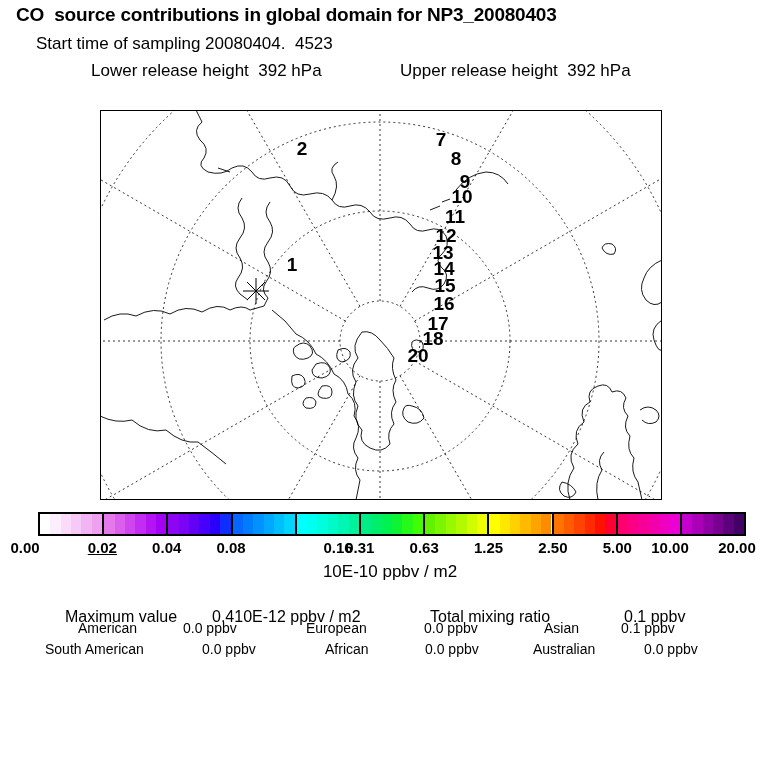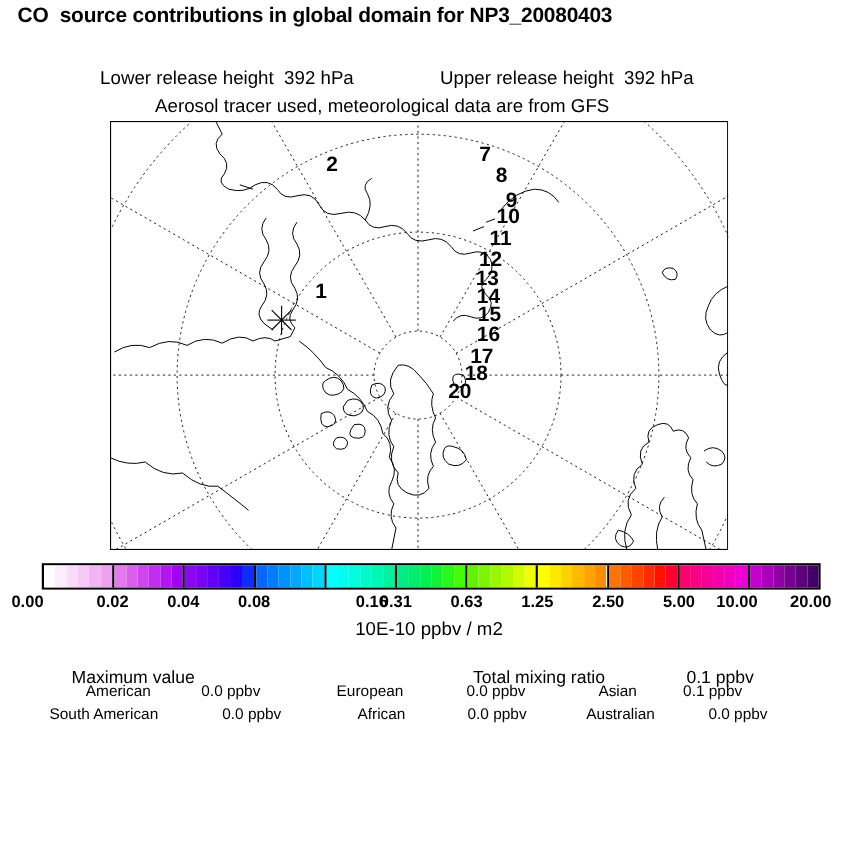--- a/index.html
+++ b/index.html
@@ -19,23 +19,23 @@
   .cb-cell{flex:1 1 0;}
   #map{position:absolute;left:100px;top:110px;}
   svg text{font-family:"Liberation Sans","DejaVu Sans",sans-serif;}
 </style>
 </head>
 <body>
 
 <div class="fig">
 
   <div class="abs title" style="left:16px;top:4px;">CO  source contributions in global domain for NP3_20080403</div>
+  <div class="abs h2" style="left:36px;top:34px;">Start time of sampling 20080404.  4523</div>
   <div class="abs h2" style="left:91px;top:61px;">Lower release height  392 hPa</div>
   <div class="abs h2" style="left:400px;top:61px;">Upper release height  392 hPa</div>
-  <div class="abs h2" style="left:141px;top:87px;">Aerosol tracer used, meteorological data are from GFS</div>
 
   <svg id="map" width="562" height="390" viewBox="0 0 562 390">
     <defs>
         <clipPath id="mapclip">
           <rect x="0" y="0" width="562" height="390"></rect>
         </clipPath>
       </defs>
     <g clip-path="url(#mapclip)">
       <g id="graticule">
           <circle cx="280" cy="231" r="40" fill="none" stroke="#000" stroke-width="0.8" stroke-dasharray="2,3"></circle>
@@ -195,35 +195,36 @@
         <div class="cb-cell" style="background: rgb(196, 0, 207);"></div>
         <div class="cb-cell" style="background: rgb(171, 0, 186);"></div>
         <div class="cb-cell" style="background: rgb(145, 0, 165);"></div>
         <div class="cb-cell" style="background: rgb(119, 0, 144);"></div>
         <div class="cb-cell" style="background: rgb(93, 0, 123);"></div>
         <div class="cb-cell" style="background: rgb(67, 0, 102);"></div>
       </div>
     </div>
   <div id="cbticks">
       <span class="tick" style="left: 25px;">0.00</span>
-      <span class="tick" style="left: 102.364px;">0.02</span>
+      <span class="tick" style="left: 102.364px; text-decoration: underline;">0.02</span>
       <span class="tick" style="left: 166.727px;">0.04</span>
       <span class="tick" style="left: 231.091px; text-align: center;">0.08</span>
       <span class="tick" style="left: 306px; margin-left: 32px;">0.16</span>
       <span class="tick" style="left: 359.818px;">0.31</span>
       <span class="tick" style="left: 424.182px;">0.63</span>
       <span class="tick" style="left: 488.545px;">1.25</span>
       <span class="tick" style="left: 552.909px;">2.50</span>
       <span class="tick" style="left: 617.273px;">5.00</span>
       <span class="tick" style="left: 670px;">10.00</span>
       <span class="tick" style="left: 737px;">20.00</span>
     </div>
   <div class="unit">10E-10 ppbv / m2</div>
 
   <div class="abs stat1" style="left:65px;top:595px;">Maximum value</div>
+  <div class="abs stat1" style="left:212px;top:595px;">0.410E-12 ppbv / m2</div>
   <div class="abs stat1" style="left:430px;top:595px;">Total mixing ratio</div>
   <div class="abs stat1" style="left:624px;top:595px;">0.1 ppbv</div>
 
   <div class="abs stat2" style="left:78px;top:620px;">American</div>
   <div class="abs stat2" style="left:183px;top:620px;">0.0 ppbv</div>
   <div class="abs stat2" style="left:306px;top:620px;">European</div>
   <div class="abs stat2" style="left:424px;top:620px;">0.0 ppbv</div>
   <div class="abs stat2" style="left:544px;top:620px;">Asian</div>
   <div class="abs stat2" style="left:621px;top:620px;">0.1 ppbv</div>
 

